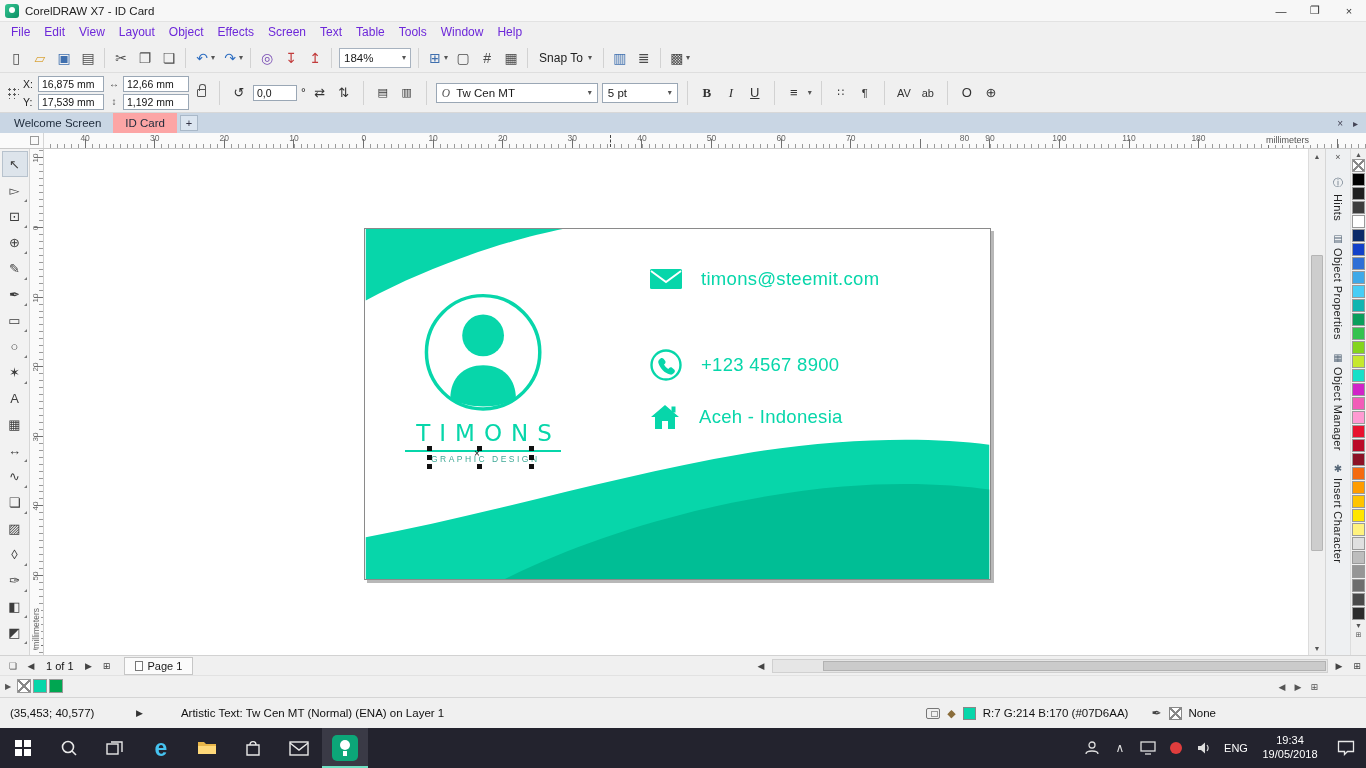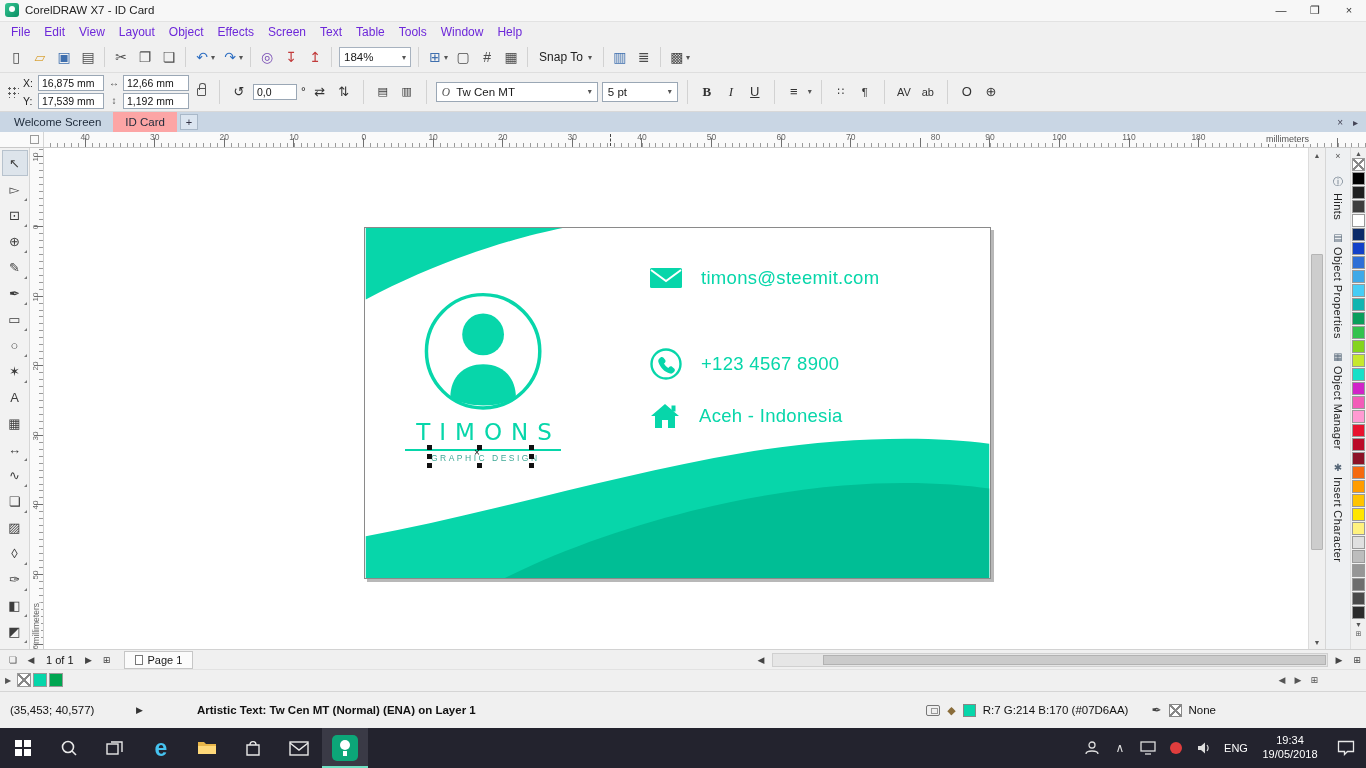--- a/index.html
+++ b/index.html
@@ -122,24 +122,24 @@
 .pn-spacer{flex:1;}
 .hs-track{width:556px;height:14px;background:#e6e6e6;border:1px solid #d0d0d0;position:relative;margin:0 2px;}
 .hs-thumb{position:absolute;left:50px;right:1px;top:1px;bottom:1px;background:#cbcbcb;border:1px solid #b2b2b2;}
 
 
 .colors-row{height:22px;background:#f0f0f0;display:flex;align-items:center;gap:3px;padding-left:5px;border-top:1px solid #e2e2e2;}
 .cr-flyout{font-size:8px;color:#555;margin-right:3px;}
 .cr-right{margin-left:auto;display:flex;gap:9px;padding-right:48px;font-size:9px;color:#555;}
 
 
-.statusbar{height:38px;background:#f0f0f0;border-top:1px solid #d5d5d5;display:flex;align-items:center;font-size:11.5px;padding:0 10px;gap:8px;color:#111;}
+.statusbar{height:31px;background:#f0f0f0;border-top:1px solid #d5d5d5;display:flex;align-items:center;font-size:11.5px;padding:0 10px;gap:8px;color:#111;}
 .sb-coords{width:118px;}
 .sb-play{font-size:9px;color:#333;}
-.sb-msg{margin-left:46px;font-weight:bold;}
+.sb-msg{margin-left:30px;}
 .sb-right{margin-left:auto;margin-right:140px;display:flex;align-items:center;gap:7px;}
 .sb-tablet{width:14px;height:11px;border:1px solid #777;border-radius:2px;position:relative;}
 .sb-tablet::after{content:"";position:absolute;left:4px;top:2px;width:5px;height:4px;border:1px solid #999;}
 .sb-diamond{color:#8a6d3b;font-size:11px;}
 .sb-swatch{width:13px;height:13px;border:1px solid #888;}
 .sb-pen{font-size:12px;color:#444;margin-left:16px;}
 .sb-none{width:13px;height:13px;border:1px solid #888;background:linear-gradient(45deg,transparent 43%,#888 45%,#888 55%,transparent 57%),linear-gradient(-45deg,transparent 43%,#888 45%,#888 55%,transparent 57%),#fff;}
 
 
 .taskbar{height:40px;background:#23232e;display:flex;align-items:stretch;color:#fff;}
@@ -309,21 +309,21 @@
         <span class="hlabel" style="left: 180.8px;">20</span>
         <span class="hlabel" style="left: 250.4px;">10</span>
         <span class="hlabel" style="left: 320px;">0</span>
         <span class="hlabel" style="left: 389.6px;">10</span>
         <span class="hlabel" style="left: 459.2px;">20</span>
         <span class="hlabel" style="left: 528.8px;">30</span>
         <span class="hlabel" style="left: 598.4px;">40</span>
         <span class="hlabel" style="left: 668px;">50</span>
         <span class="hlabel" style="left: 737.6px;">60</span>
         <span class="hlabel" style="left: 807.2px;">70</span>
-        <span class="hlabel" style="left: 892px;">80</span>
+        <span class="hlabel" style="left: 921px;">80</span>
         <span class="hlabel" style="left: 946.4px;">90</span>
         <span class="hlabel" style="left: 1016px;">100</span>
         <span class="hlabel" style="left: 1085.6px;">110</span>
         <span class="hlabel" style="left: 1155.2px;">180</span>
       </div>
   </div>
 
   <div class="main">
     <div class="toolbox">
         <div class="tool active">

